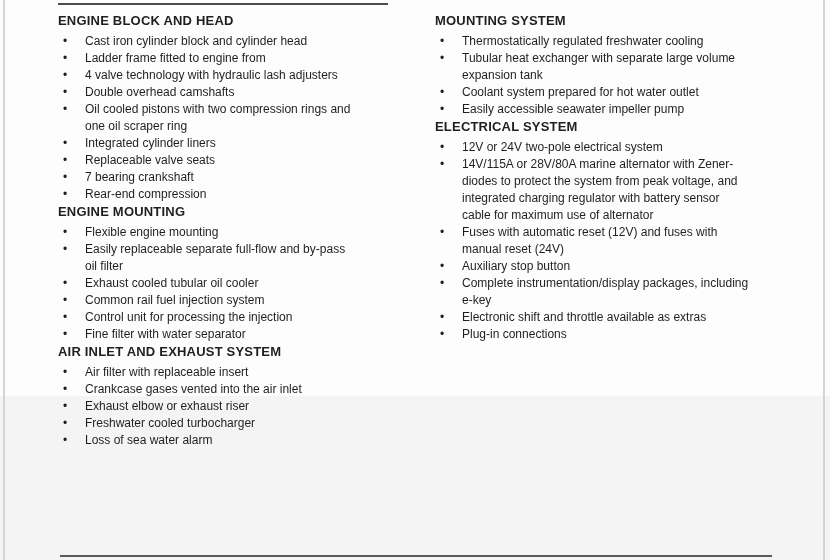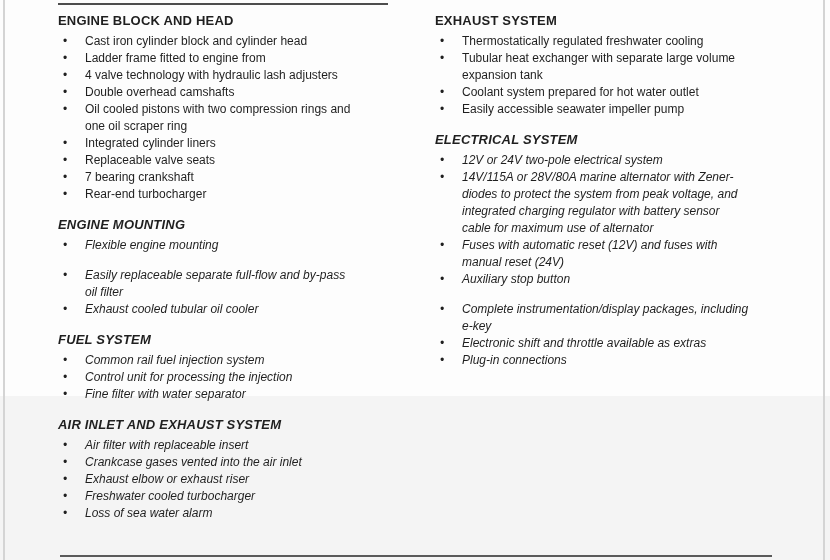--- a/index.html
+++ b/index.html
@@ -38,21 +38,21 @@
     position:absolute;left:60px;top:555px;
     width:712px;height:2px;
     background:var(--bottom-rule);
   }
   .col{
     position:absolute;top:12px;
   }
   .col-left{left:58px;width:334px;}
   .col-right{left:435px;width:348px;}
   section{margin:0;}
-  section + section{margin-top:13px;font-style:italic;}
+  section + section{}
   .sec-title{
     margin:0 0 3px 0;
     font-size:13px;
     font-weight:bold;
     line-height:18px;
     letter-spacing:0.2px;
     color:var(--text);
   }
   ul.spec-list{
     margin:0;padding:0;list-style:none;
@@ -113,21 +113,21 @@
           <li>
             <span class="bullet">•</span>
             <span class="item-text">Replaceable valve seats</span>
           </li>
           <li>
             <span class="bullet">•</span>
             <span class="item-text">7 bearing crankshaft</span>
           </li>
           <li>
             <span class="bullet">•</span>
-            <span class="item-text">Rear-end turbocharger</span>
+            <span class="item-text">Rear-end compression</span>
           </li>
         </ul>
       </section>
       <section>
         <h2 class="sec-title">ENGINE MOUNTING</h2>
         <ul class="spec-list">
           <li>
             <span class="bullet">•</span>
             <span class="item-text">Flexible engine mounting</span>
           </li>
@@ -140,21 +140,20 @@
             <span class="item-text">Easily replaceable separate full-flow and by-pass
 oil filter</span>
           </li>
           <li>
             <span class="bullet">•</span>
             <span class="item-text">Exhaust cooled tubular oil cooler</span>
           </li>
         </ul>
       </section>
       <section>
-        <h2 class="sec-title">FUEL SYSTEM</h2>
         <ul class="spec-list">
           <li>
             <span class="bullet">•</span>
             <span class="item-text">Common rail fuel injection system</span>
           </li>
           <li>
             <span class="bullet">•</span>
             <span class="item-text">Control unit for processing the injection</span>
           </li>
           <li>
@@ -184,21 +183,21 @@
           </li>
           <li>
             <span class="bullet">•</span>
             <span class="item-text">Loss of sea water alarm</span>
           </li>
         </ul>
       </section>
     </div>
   <div class="col col-right">
       <section>
-        <h2 class="sec-title">EXHAUST SYSTEM</h2>
+        <h2 class="sec-title">MOUNTING SYSTEM</h2>
         <ul class="spec-list">
           <li>
             <span class="bullet">•</span>
             <span class="item-text">Thermostatically regulated freshwater cooling</span>
           </li>
           <li>
             <span class="bullet">•</span>
             <span class="item-text">Tubular heat exchanger with separate large volume
 expansion tank</span>
           </li>

